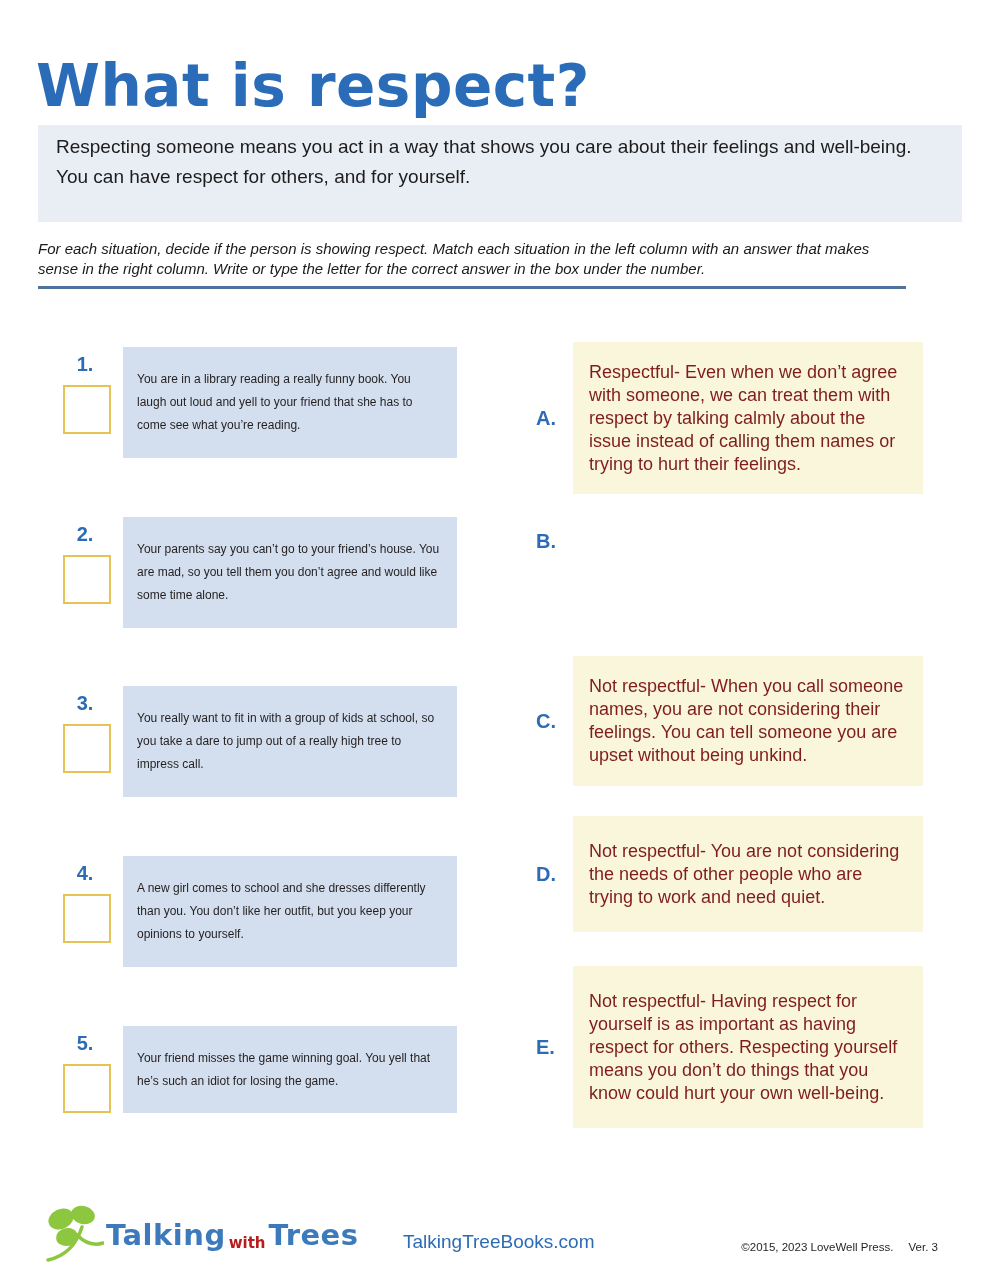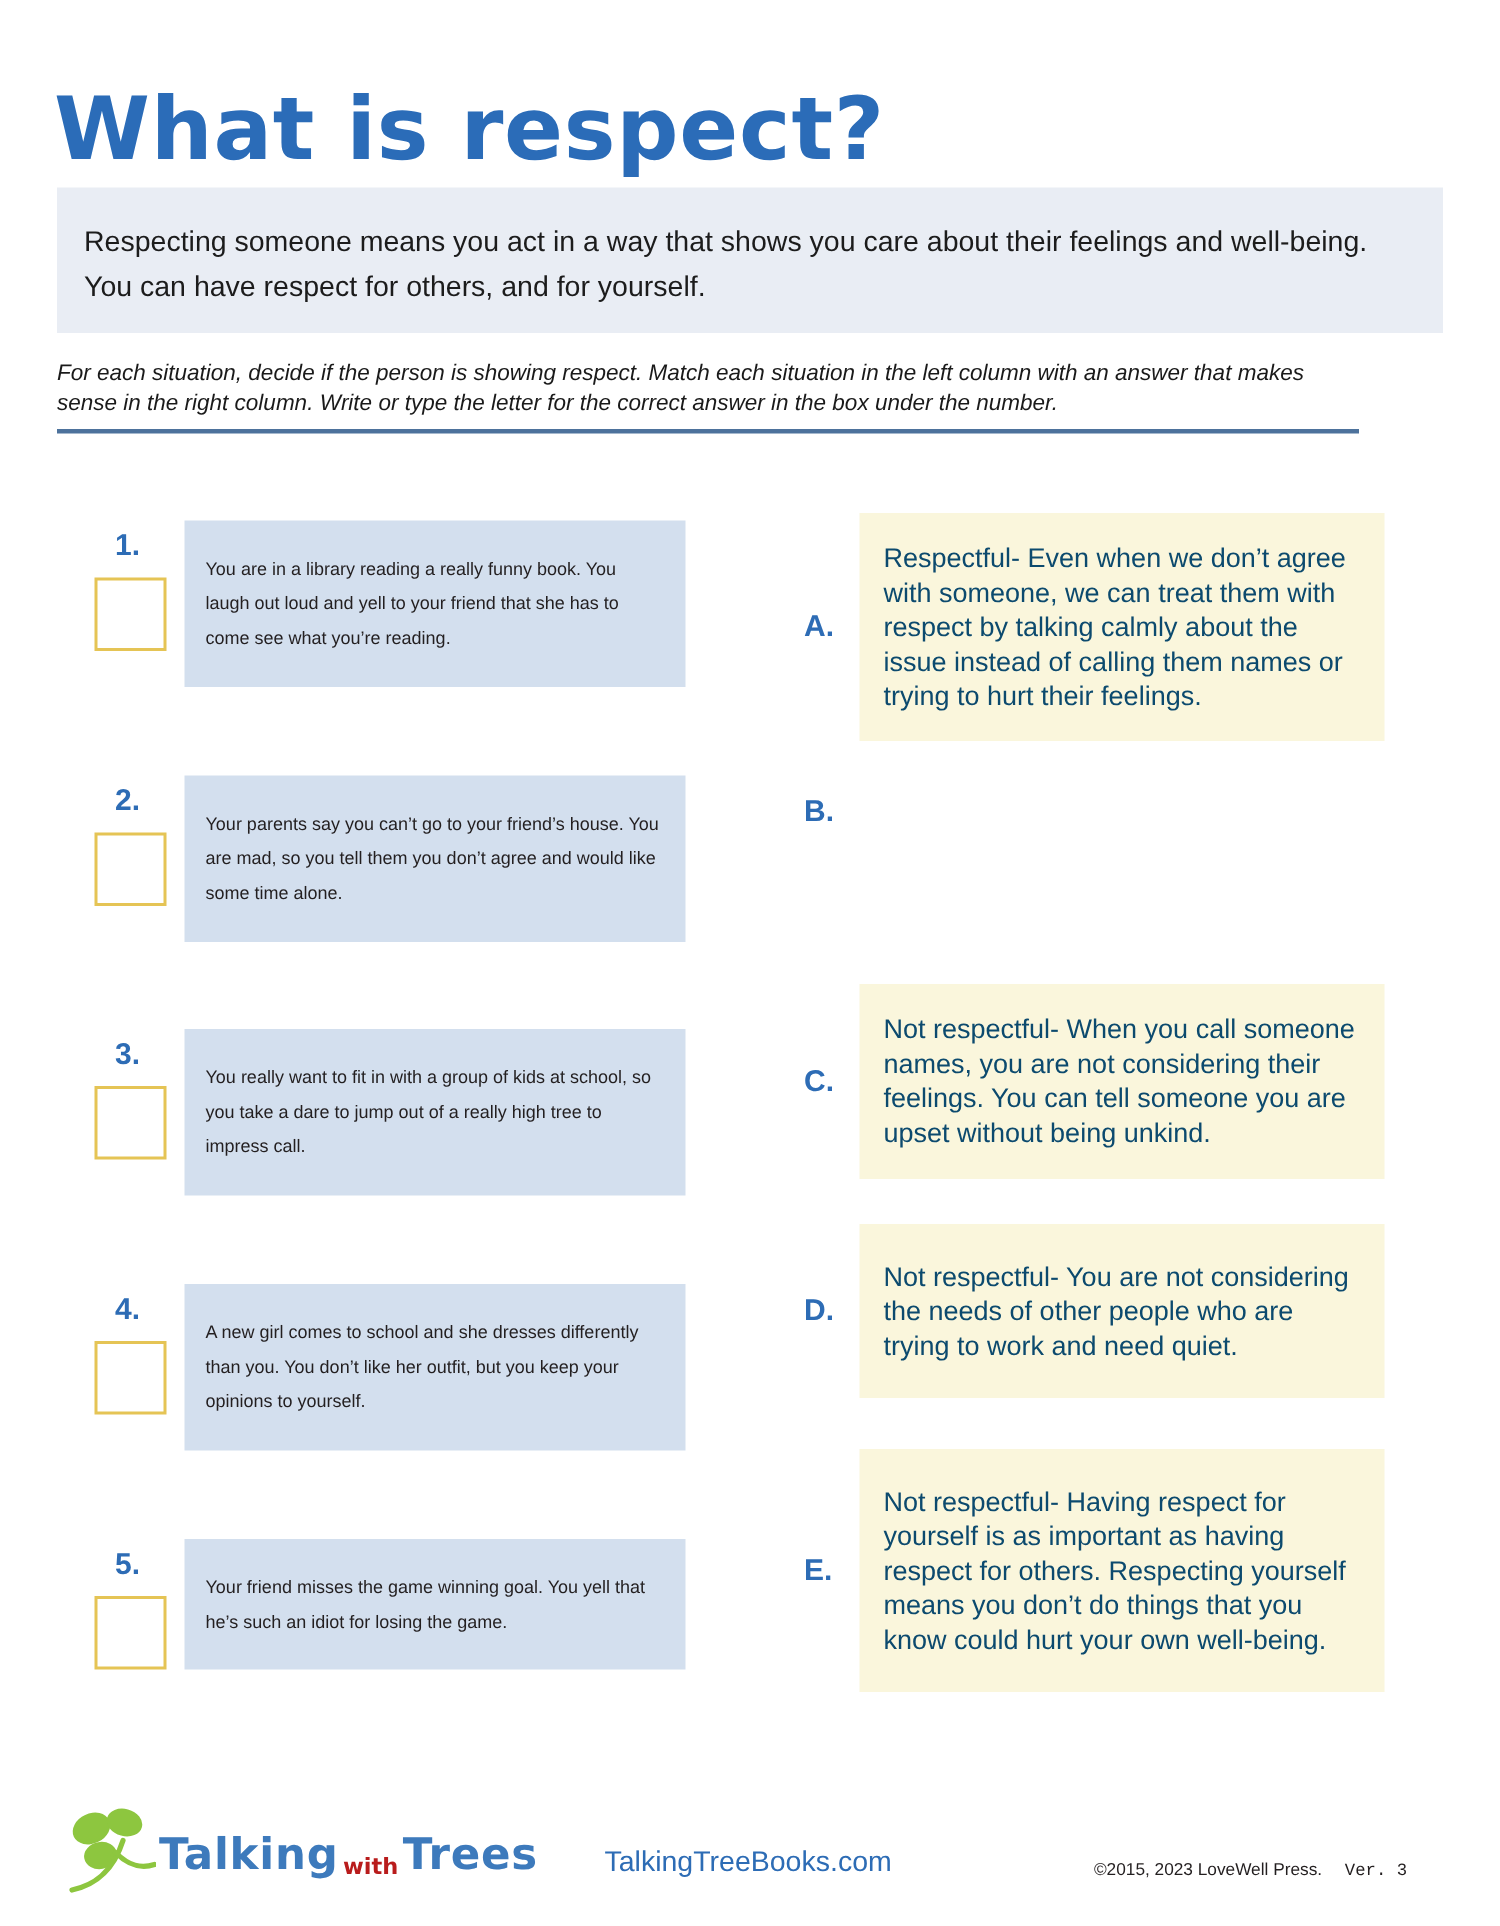--- a/index.html
+++ b/index.html
@@ -8,21 +8,21 @@
     background:#ffffff; overflow:hidden;
     font-family:"Liberation Sans", sans-serif; color:#231f20;
   }
   .title {
     position:absolute; left:36px; top:52px;
     font-family:"DejaVu Sans", sans-serif;
     font-size:58px; font-weight:800; color:#2b6cb8; letter-spacing:0.5px;
   }
   .band {
     position:absolute; left:38px; top:125px; width:924px; height:97px;
-    background:#e9edf4; box-sizing:border-box; padding:22px 18px;
+    background:#e9edf4; box-sizing:border-box; padding:7px 18px;
   }
   .band div { font-size:19px; line-height:30px; color:#1c1c1c; }
   .instructions {
     position:absolute; left:38px; top:239px; width:872px;
     font-size:15px; font-style:italic; line-height:19.5px; color:#1a1a1a;
   }
   .divider {
     position:absolute; left:38px; top:286px; width:868px; height:3px;
     background:#4d729c;
   }
@@ -41,42 +41,42 @@
     padding:10px 14px; font-size:12px; line-height:23px; color:#231f20;
     display:flex; align-items:center;
   }
   .ans-row { position:absolute; left:522px; display:flex; align-items:center; }
   .letter {
     flex:0 0 51px; width:51px; box-sizing:border-box; padding-left:14px;
     font-size:20px; font-weight:bold; color:#2d6cb5;
   }
   .ansboxtext {
     width:350px; box-sizing:border-box; background:#faf6dc;
-    padding:12px 16px; font-size:18px; line-height:23px; color:#0c4a6e;
+    padding:12px 16px; font-size:18px; line-height:23px; color:#7f1d1d;
     display:flex; align-items:center;
   }
   .logo { position:absolute; left:42px; top:1204px; display:flex; align-items:center; }
   .logo-text { display:flex; align-items:flex-end; margin-left:2px; }
   .logo-talking, .logo-trees {
     font-family:"DejaVu Sans", sans-serif;
     font-size:29px; font-weight:800; color:#3d7abc; letter-spacing:0.5px;
   }
   .logo-with {
     font-family:"DejaVu Sans", sans-serif;
     font-size:15px; font-weight:800; color:#b91c1c; margin:0 3px;
   }
   .website {
     position:absolute; left:403px; top:1231px;
     font-size:19px; color:#2d6cb5;
   }
   .copyright {
     position:absolute; right:62px; top:1241px;
     font-size:11.5px; color:#231f20;
   }
-  .copyright .ver { margin-left:12px;font-family:Liberation Mono, monospace; }
+  .copyright .ver { margin-left:12px; }
 </style>
 </head>
 <body>
 
 <div class="page">
 
   <div class="title">What is respect?</div>
 
   <div class="band">
     <div>Respecting someone means you act in a way that shows you care about their feelings and well-being.</div>

